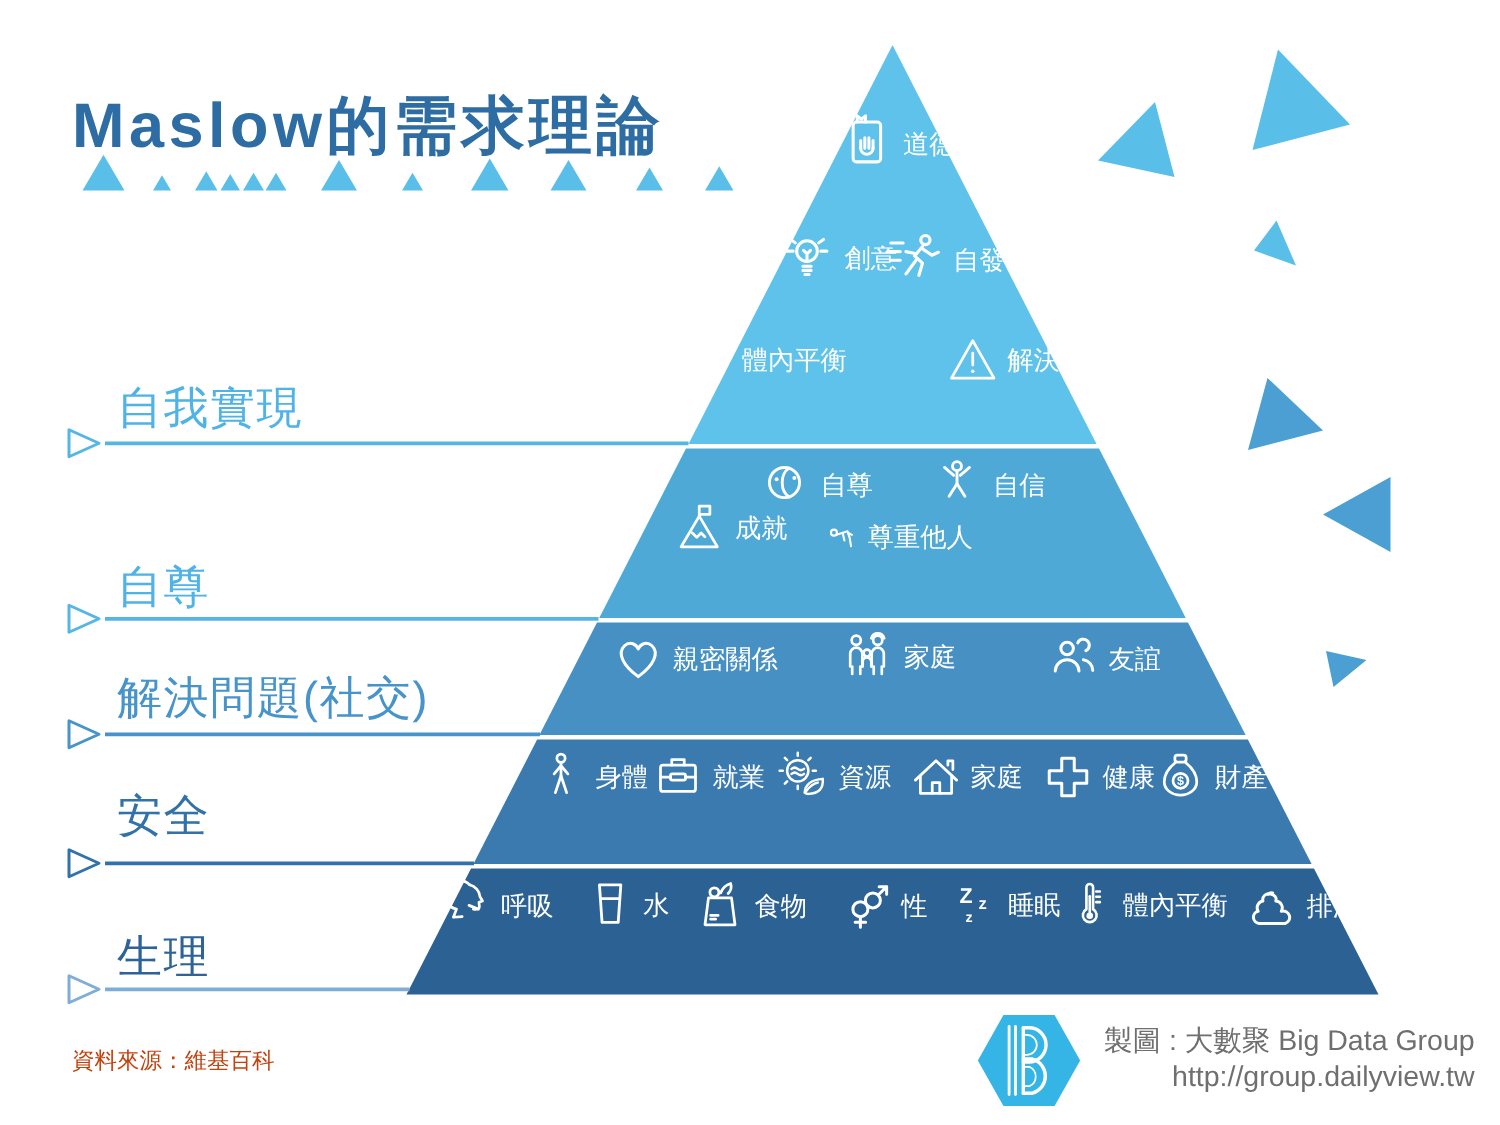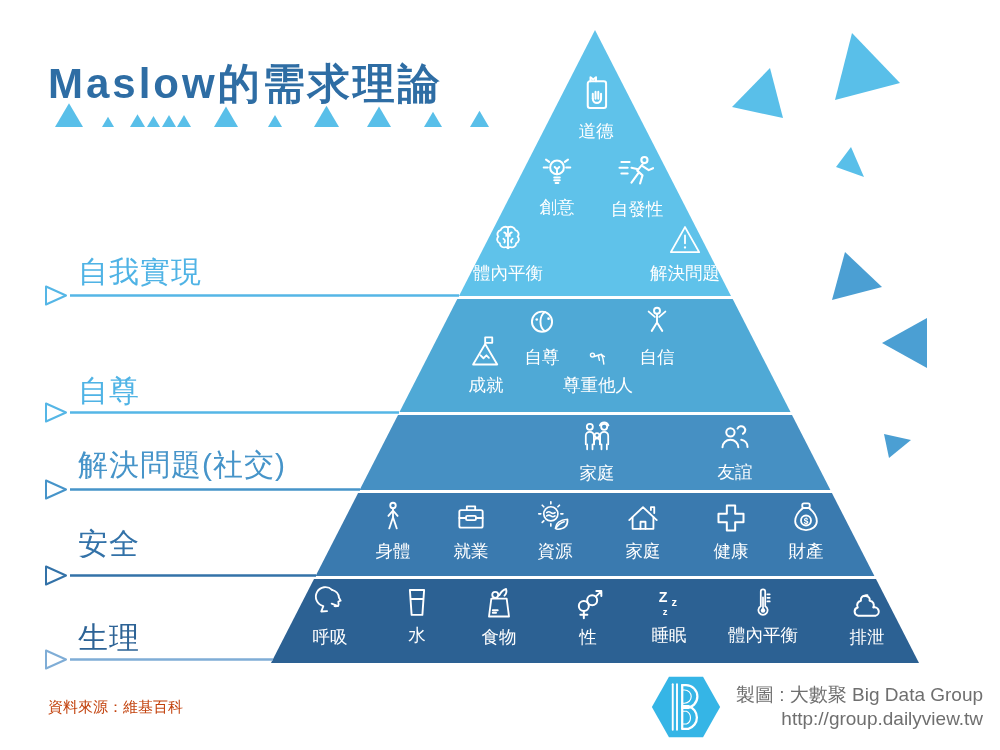--- a/index.html
+++ b/index.html
@@ -2,21 +2,21 @@
 <html><head>
 <meta charset="utf-8">
 <style>
   html,body{margin:0;padding:0;background:#fff;}
   .stage{position:relative;width:1000px;height:750px;background:#ffffff;overflow:hidden;
          font-family:"Liberation Sans",sans-serif;}
   .bg{position:absolute;left:0;top:0;}
   .title{position:absolute;left:48px;top:40px;font-size:42px;font-weight:800;
          color:#2e6da4;letter-spacing:3px;white-space:nowrap;margin-top:16px;}
   .cat{position:absolute;font-size:30px;font-weight:400;letter-spacing:1px;white-space:nowrap;}
-  .pitem{position:absolute;transform:translateX(-50%);display:flex;flex-direction:column;
+  .pitem{position:absolute;transform:translateX(-50%);display:flex;flex-direction:row;
          align-items:center;gap:3px;}
   .ic{width:40px;height:40px;display:block;}
   .plabel{color:#ffffff;font-size:17.5px;white-space:nowrap;line-height:1.2;}
   .source{position:absolute;left:48px;top:698px;font-size:15px;color:#c2410c;white-space:nowrap;}
   .credit{position:absolute;left:650px;top:674px;display:flex;align-items:center;gap:14px;text-align:right;}
   .credit-text{font-size:19px;color:#6f6f6f;line-height:24px;white-space:nowrap;}
   .defs{position:absolute;width:0;height:0;overflow:hidden;}
 </style>
 </head>
 <body>
@@ -347,20 +347,26 @@
       </svg>
     <span class="plabel">尊重他人</span>
   </div>
   <div class="pitem" style="left:657px;top:302px">
     <svg class="ic" style="width:42px;height:42px">
         <use href="#i-cheering"></use>
       </svg>
     <span class="plabel">自信</span>
   </div>
 
+  <div class="pitem" style="left:462px;top:419px">
+    <svg class="ic">
+        <use href="#i-heart"></use>
+      </svg>
+    <span class="plabel">親密關係</span>
+  </div>
   <div class="pitem" style="left:597px;top:417px">
     <svg class="ic" style="width:43px;height:43px">
         <use href="#i-family"></use>
       </svg>
     <span class="plabel">家庭</span>
   </div>
   <div class="pitem" style="left:735px;top:419px">
     <svg class="ic">
         <use href="#i-friends"></use>
       </svg>

